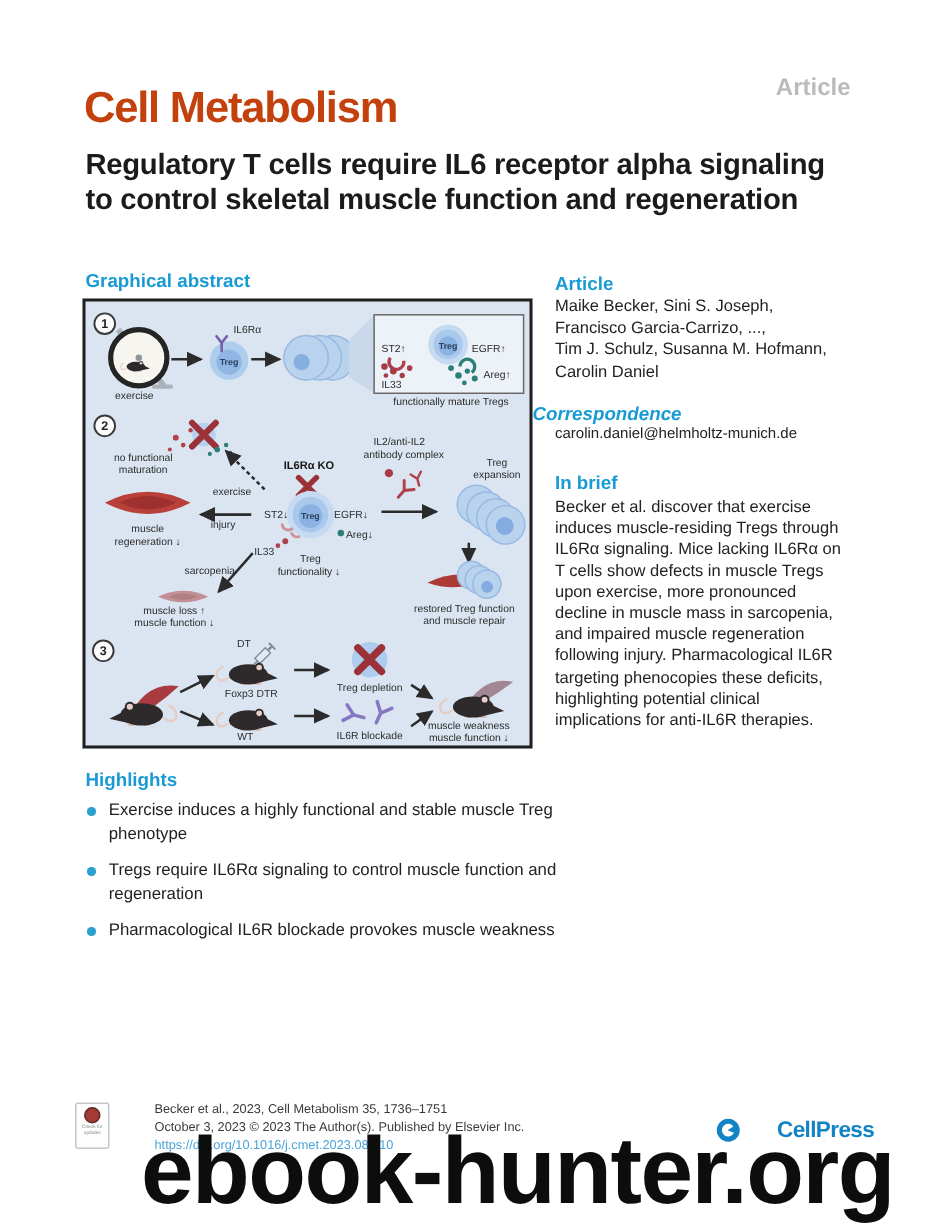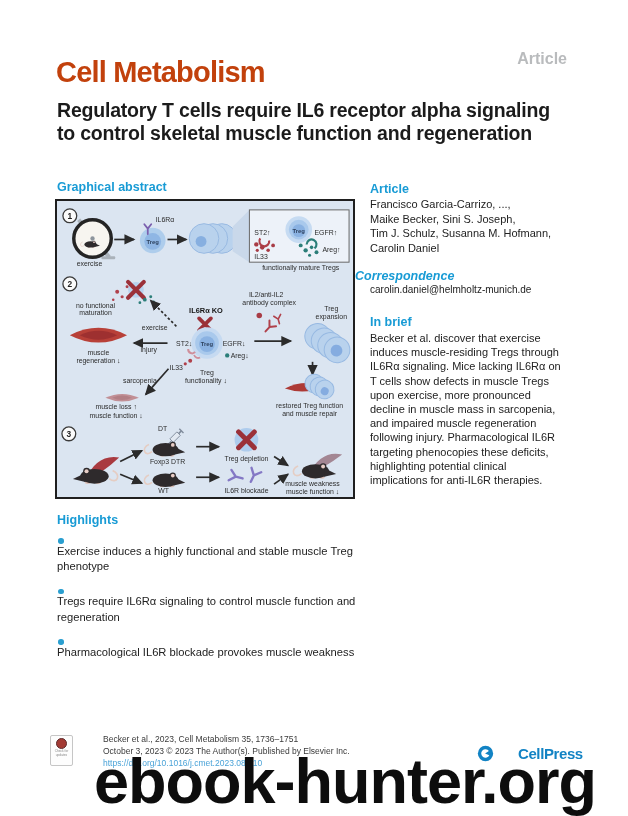--- a/index.html
+++ b/index.html
@@ -19,21 +19,21 @@
   
   #authors-h{left:370px;top:182px;}
   #authors-lines{left:370px;top:197px;font-size:11px;line-height:14.5px;color:#222;}
   #corr-h{left:355px;top:269px;font-style:italic;}
   #corr-email{left:370px;top:284px;font-size:10px;color:#222;text-decoration:none;}
   #brief-h{left:370px;top:315px;}
   #brief-text{left:370px;top:331px;width:193px;font-size:11px;line-height:14.2px;color:#222;}
 
   #hl-h{left:57px;top:513px;}
   #hl-list{left:57px;top:533px;width:320px;}
-  .hl-item{display:flex;margin-bottom:9px;flex-direction:column;}
+  .hl-item{display:flex;margin-bottom:9px;}
   .hl-bullet{flex:0 0 auto;width:5.5px;height:5.5px;border-radius:50%;background:#2a9fd0;margin:5px 9px 0 1px;}
   .hl-text{font-size:11.2px;line-height:15.5px;color:#222;}
 
   
   #badge{left:50px;top:735px;width:21px;height:29px;border:1px solid #c6c6c6;border-radius:2px;background:#fdfdfd;text-align:center;z-index:2;}
   #badge .dot{width:9px;height:9px;border-radius:50%;background:#a33a34;border:1.5px solid #5d2b2b;margin:2px auto 1px;}
   #badge .txt{font-size:3.2px;line-height:3.6px;color:#888;}
   #footer-text{left:103px;top:734px;font-size:8.5px;line-height:11.8px;color:#3a3a3a;z-index:2;}
   #footer-text .doi{color:#4aa3d8;text-decoration:none;}
   #cellpress{left:477px;top:745px;display:flex;align-items:center;z-index:2;gap:21px;}
@@ -256,22 +256,22 @@
     <path d="M255,277 Q268,252 289,257 Q272,270 255,277" fill="#a38693"></path>
     <use href="#mouseS" transform="translate(262,274) scale(1.1)"></use>
   </g>
   <text class="ft" x="259" y="289">muscle weakness</text>
   <text class="ft" x="259" y="297">muscle function ↓</text>
 </svg>
 </div>
 
 <div class="abs section-h" id="authors-h">Article</div>
 <div class="abs" id="authors-lines">
+  <div>Maike Becker, Sini S. Joseph,</div>
   <div>Francisco Garcia-Carrizo, ...,</div>
-  <div>Maike Becker, Sini S. Joseph,</div>
   <div>Tim J. Schulz, Susanna M. Hofmann,</div>
   <div>Carolin Daniel</div>
 </div>
 
 <div class="abs section-h" id="corr-h">Correspondence</div>
 <a class="abs" id="corr-email" href="#">carolin.daniel@helmholtz-munich.de</a>
 
 <div class="abs section-h" id="brief-h">In brief</div>
 <div class="abs" id="brief-text">Becker et al. discover that exercise induces muscle-residing Tregs through IL6Rα signaling. Mice lacking IL6Rα on T cells show defects in muscle Tregs upon exercise, more pronounced decline in muscle mass in sarcopenia, and impaired muscle regeneration following injury. Pharmacological IL6R targeting phenocopies these deficits, highlighting potential clinical implications for anti-IL6R therapies.</div>
 

